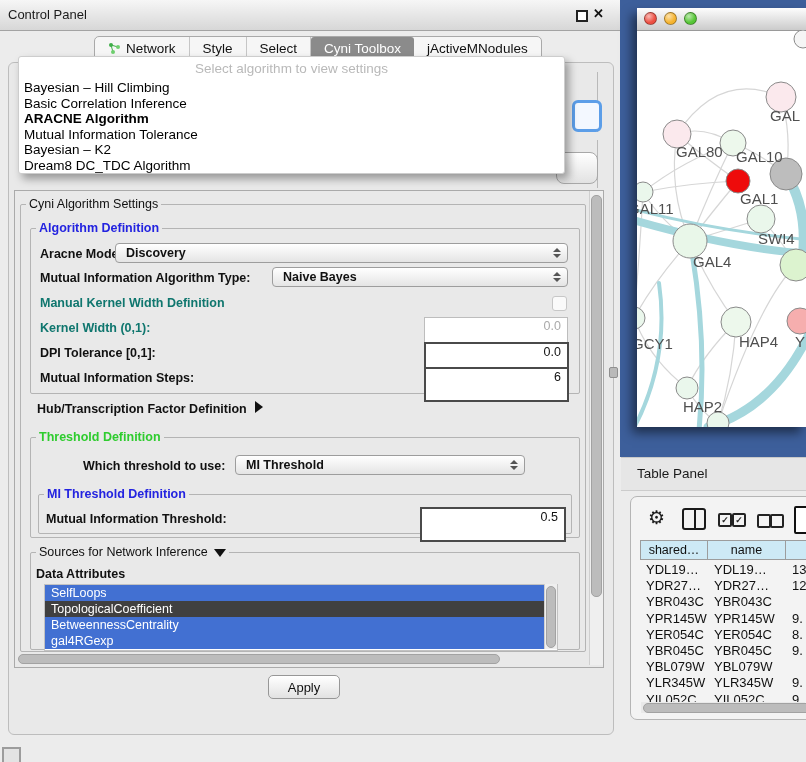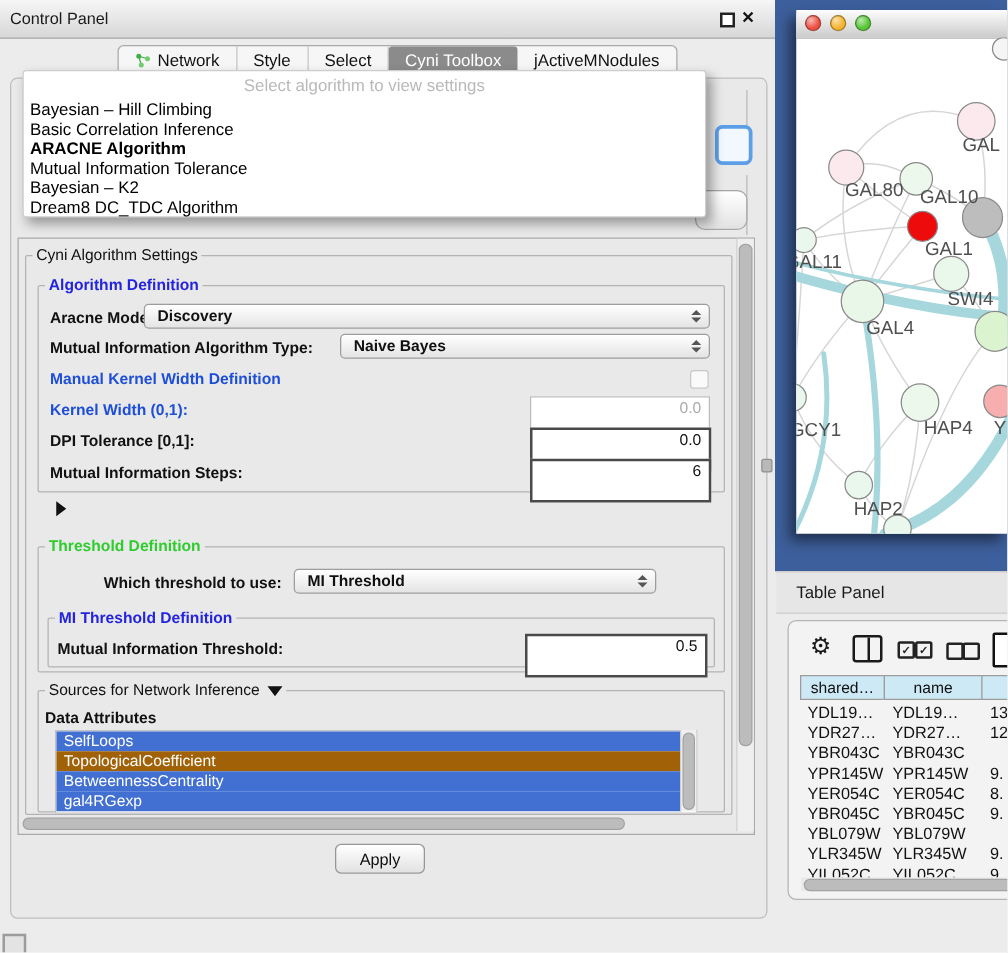--- a/index.html
+++ b/index.html
@@ -25,21 +25,21 @@
   
   .cp-outer{left:8px;top:62px;width:604px;height:671px;background:#e9e9e9;
     border:1px solid #bdbdbd;border-radius:6px;}
   .settings{left:14px;top:190px;width:588px;height:476px;background:#e9e9e9;
     border:1px solid #aaa;}
   .group{border:1px solid #b4b4b4;border-radius:2px;background:transparent;}
   .gtitle{font-size:12.5px;background:#e9e9e9;padding:0 3px;white-space:nowrap;}
   .t-blue{color:#2323e0;font-weight:bold;}
   .t-green{color:#2ecc2e;font-weight:bold;}
   .lbl{font-size:12.5px;font-weight:bold;color:#111;white-space:nowrap;}
-  .lbl.dis{color:#1d4ed8;}
+  .lbl.dis{color:#0f766e;}
   .combo{height:20px;border:1px solid #9d9d9d;border-radius:4px;
     background:linear-gradient(#ffffff,#e4e4e4);display:flex;align-items:center;
     font-size:12.5px;padding-left:10px;box-sizing:border-box;font-weight:bold;}
   .combo .arr{margin-left:auto;margin-right:6px;display:flex;flex-direction:column;gap:2px;}
   .combo .arr i{display:block;width:0;height:0;border-left:4px solid transparent;
     border-right:4px solid transparent;}
   .combo .arr i.up{border-bottom:4px solid #555;}
   .combo .arr i.dn{border-top:4px solid #555;}
   .field{height:18px;background:#fff;font-size:12.5px;text-align:right;
     padding:1px 6px 12px 0;box-sizing:content-box;}
@@ -171,21 +171,21 @@
   <span class="abs lbl dis" style="left:40px;top:321px;">Kernel Width (0,1):</span>
   <div class="abs field soft" style="left:424px;top:317px;width:136px;">0.0</div>
 
   <span class="abs lbl" style="left:40px;top:346px;">DPI Tolerance [0,1]:</span>
   <div class="abs field strong" style="left:424px;top:342px;width:135px;">0.0</div>
 
   <span class="abs lbl" style="left:40px;top:371px;">Mutual Information Steps:</span>
   <div class="abs field strong" style="left:424px;top:367px;width:135px;">6</div>
 
   <span class="abs lbl" style="left:37px;top:401px;">
-    <span class="tri-right"></span>
+    <span>Hub/Transcription Factor Definition</span><span class="tri-right"></span>
   </span>
 
   <div class="abs group" style="left:30px;top:437px;width:548px;height:99px;"></div>
   <span class="abs gtitle t-green" style="left:36px;top:430px;">Threshold Definition</span>
 
   <span class="abs lbl" style="left:83px;top:459px;">Which threshold to use:</span>
   <div class="abs combo" style="left:235px;top:455px;width:290px;">
     <span>MI Threshold</span>
     <span class="arr">
         <i class="up"></i>
@@ -200,21 +200,21 @@
   <div class="abs field strong" style="left:420px;top:507px;width:136px;">0.5</div>
 
   <div class="abs group" style="left:30px;top:552px;width:548px;height:96px;"></div>
   <span class="abs gtitle" style="left:36px;top:545px;">
     <span>Sources for Network Inference</span><span class="tri-down"></span>
   </span>
   <span class="abs lbl" style="left:36px;top:567px;">Data Attributes</span>
 
   <div class="abs attr-list" id="attr-list">
       <div class="attr-item" style="background: rgb(66, 112, 210);">SelfLoops</div>
-      <div class="attr-item" style="background: #a16207;">TopologicalCoefficient</div>
+      <div class="attr-item" style="background: #404040;">TopologicalCoefficient</div>
       <div class="attr-item" style="background: rgb(66, 112, 210);">BetweennessCentrality</div>
       <div class="attr-item" style="background: rgb(66, 112, 210);">gal4RGexp</div>
     </div>
   <div class="abs vsb" style="left:544px;top:584px;width:12px;height:65px;">
     <div class="sb-thumb" style="position:absolute;left:1px;top:2px;width:8px;height:60px;"></div>
   </div>
 
   <div class="abs vsb" style="left:589px;top:191px;width:13px;height:474px;">
     <div class="sb-thumb" style="position:absolute;left:1px;top:4px;width:9px;height:400px;"></div>
   </div>

